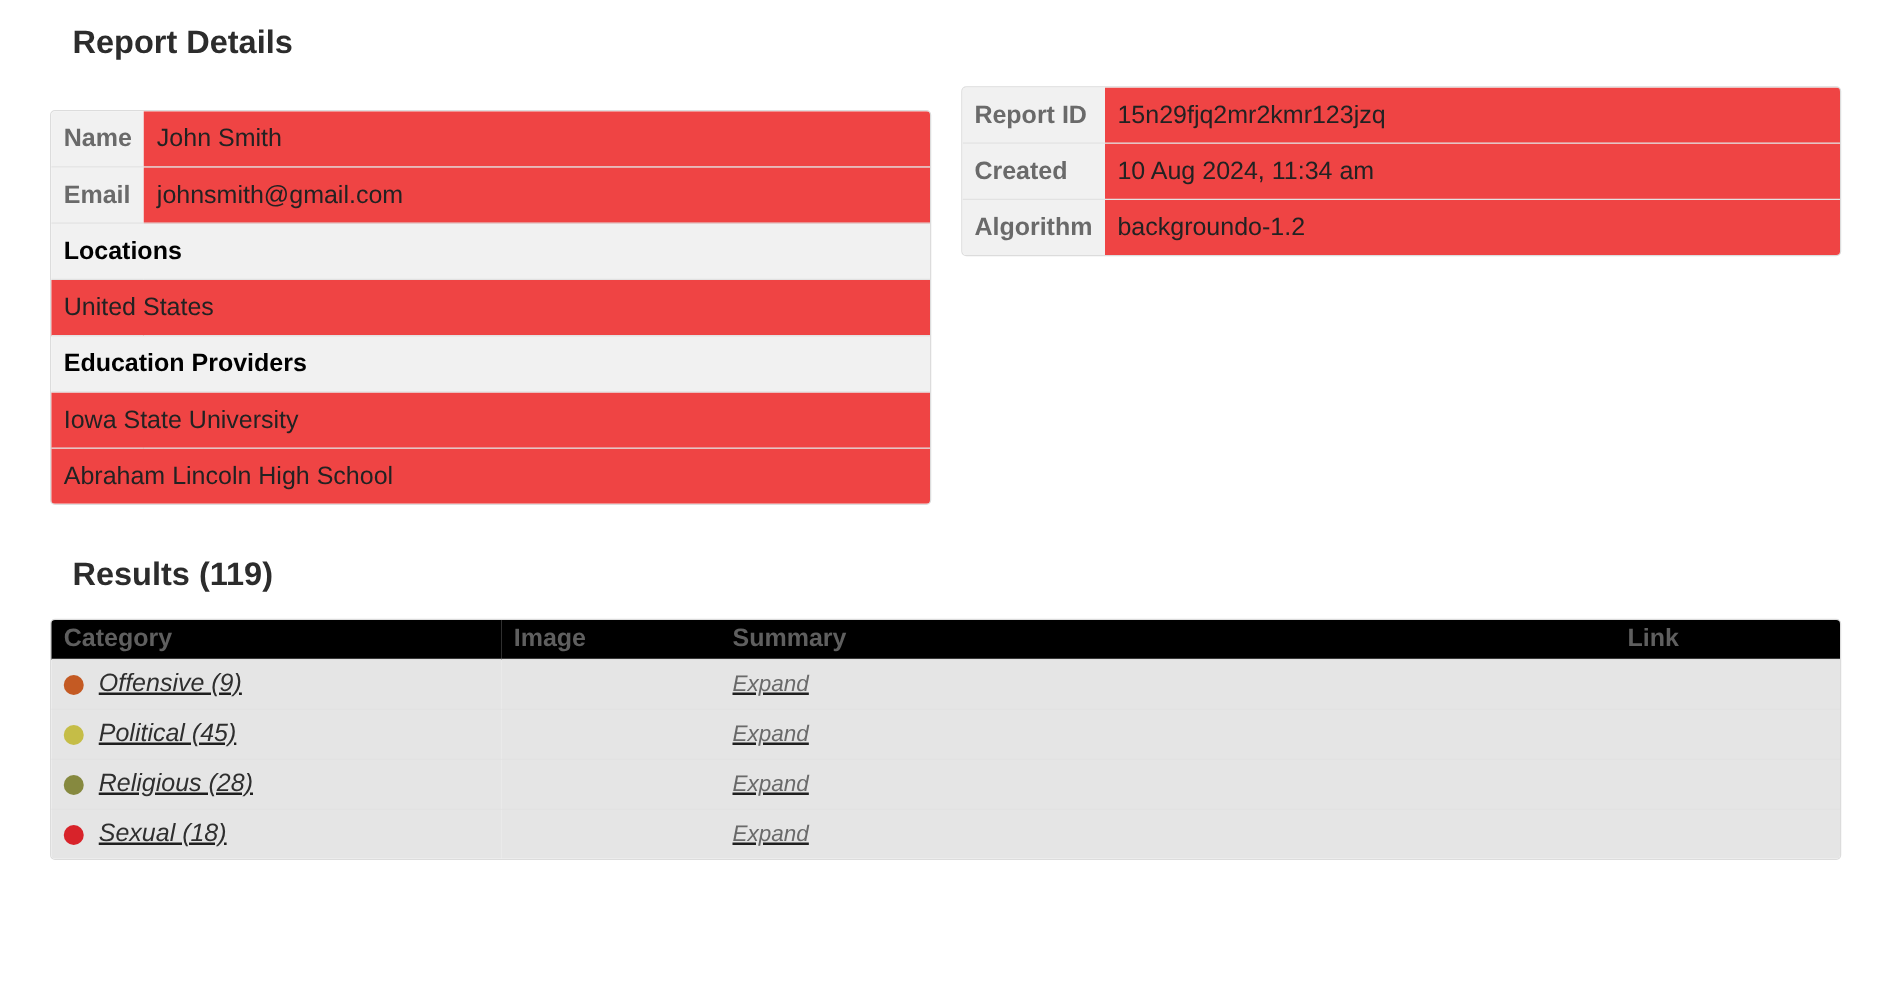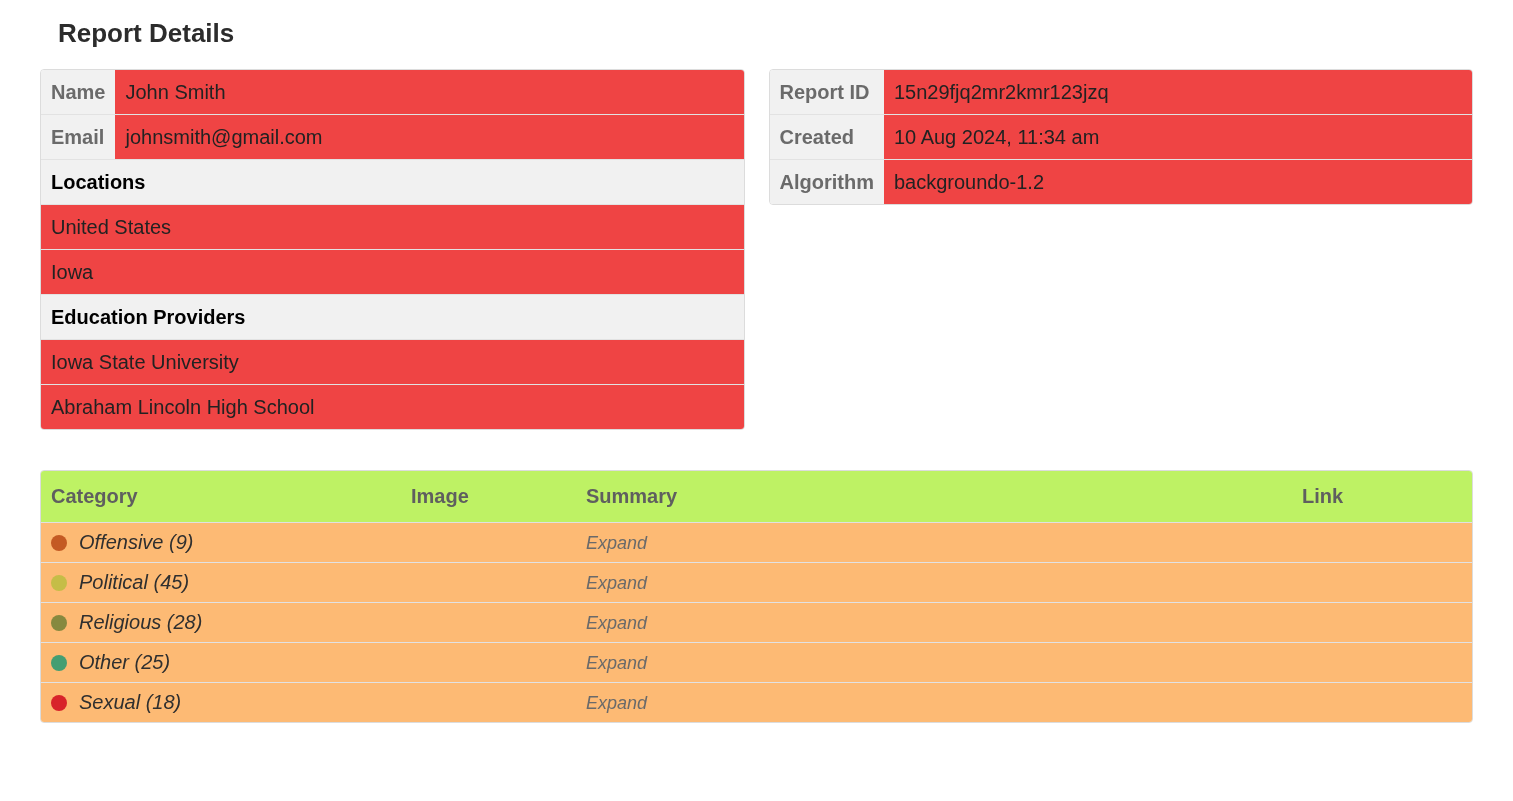--- a/index.html
+++ b/index.html
@@ -24,21 +24,21 @@
     display: flex;
     gap: 24px;
     align-items: flex-start;
     margin-bottom: 40px;
   }
   .panel {
     border: 1px solid #dcdcdc;
     border-radius: 4px;
     overflow: hidden;
   }
-  .panel-left { flex: 1 1 50%; }
+  .panel-left { flex: 1 1 50%; margin-top: 19px; }
   .panel-right { flex: 1 1 50%; }
   table.details {
     width: 100%;
     border-collapse: collapse;
     font-size: 20px;
   }
   table.details th, table.details td {
     padding: 8px 10px;
     text-align: left;
     vertical-align: middle;
@@ -67,30 +67,31 @@
   .results-table {
     width: 100%;
     border: 1px solid #dcdcdc;
     border-radius: 4px;
     border-collapse: separate;
     border-spacing: 0;
     overflow: hidden;
     font-size: 20px;
   }
   .results-table thead th {
-    background: #bef264;
+    background: #000000;
     color: #5f5f5f;
     font-weight: 600;
     text-align: left;
-    padding: 14px 10px;
+    padding: 4px 10px;
     border-bottom: 1px solid #e1e1e1;
   }
   .results-table tbody tr {
-    background: #fdba74;
+    background: #e5e5e5;
     border-bottom: 1px solid #e2e2e2;
+    text-decoration: underline;
   }
   .results-table tbody tr td {
     padding: 8px 10px;
     border-bottom: 1px solid #e2e2e2;
   }
   .results-table tbody tr:last-child td { border-bottom: none; }
   .cat-cell {
     display: flex;
     align-items: center;
     gap: 12px;
@@ -134,23 +135,20 @@
           <th>Email</th>
           <td class="full">johnsmith@gmail.com</td>
         </tr>
         <tr>
           <th class="section" colspan="2">Locations</th>
         </tr>
         <tr>
           <td class="full" colspan="2">United States</td>
         </tr>
         <tr>
-          <td class="full" colspan="2">Iowa</td>
-        </tr>
-        <tr>
           <th class="section" colspan="2">Education Providers</th>
         </tr>
         <tr>
           <td class="full" colspan="2">Iowa State University</td>
         </tr>
         <tr>
           <td class="full" colspan="2">Abraham Lincoln High School</td>
         </tr>
       </tbody>
         </table>
@@ -170,20 +168,24 @@
         <tr>
           <th>Algorithm</th>
           <td class="full">backgroundo-1.2</td>
         </tr>
       </tbody>
         </table>
     </div>
 
   </div>
 
+  <h2>
+    <span>Results</span>
+    (<span>119</span>)
+  </h2>
 
   <table class="results-table">
     <thead>
       <tr>
         <th class="col-category">Category</th>
         <th class="col-image">Image</th>
         <th class="col-summary">Summary</th>
         <th class="col-link">Link</th>
       </tr>
     </thead>
@@ -218,31 +220,20 @@
               <span>Religious (28)</span>
             </div>
           </td>
           <td class="col-image"></td>
           <td class="col-summary"><span class="expand">Expand</span></td>
           <td class="col-link"></td>
         </tr>
         <tr>
           <td class="col-category">
             <div class="cat-cell">
-              <span class="dot" style="background: rgb(68, 158, 114);"></span>
-              <span>Other (25)</span>
-            </div>
-          </td>
-          <td class="col-image"></td>
-          <td class="col-summary"><span class="expand">Expand</span></td>
-          <td class="col-link"></td>
-        </tr>
-        <tr>
-          <td class="col-category">
-            <div class="cat-cell">
               <span class="dot" style="background: rgb(216, 35, 42);"></span>
               <span>Sexual (18)</span>
             </div>
           </td>
           <td class="col-image"></td>
           <td class="col-summary"><span class="expand">Expand</span></td>
           <td class="col-link"></td>
         </tr>
       </tbody>
   </table>

